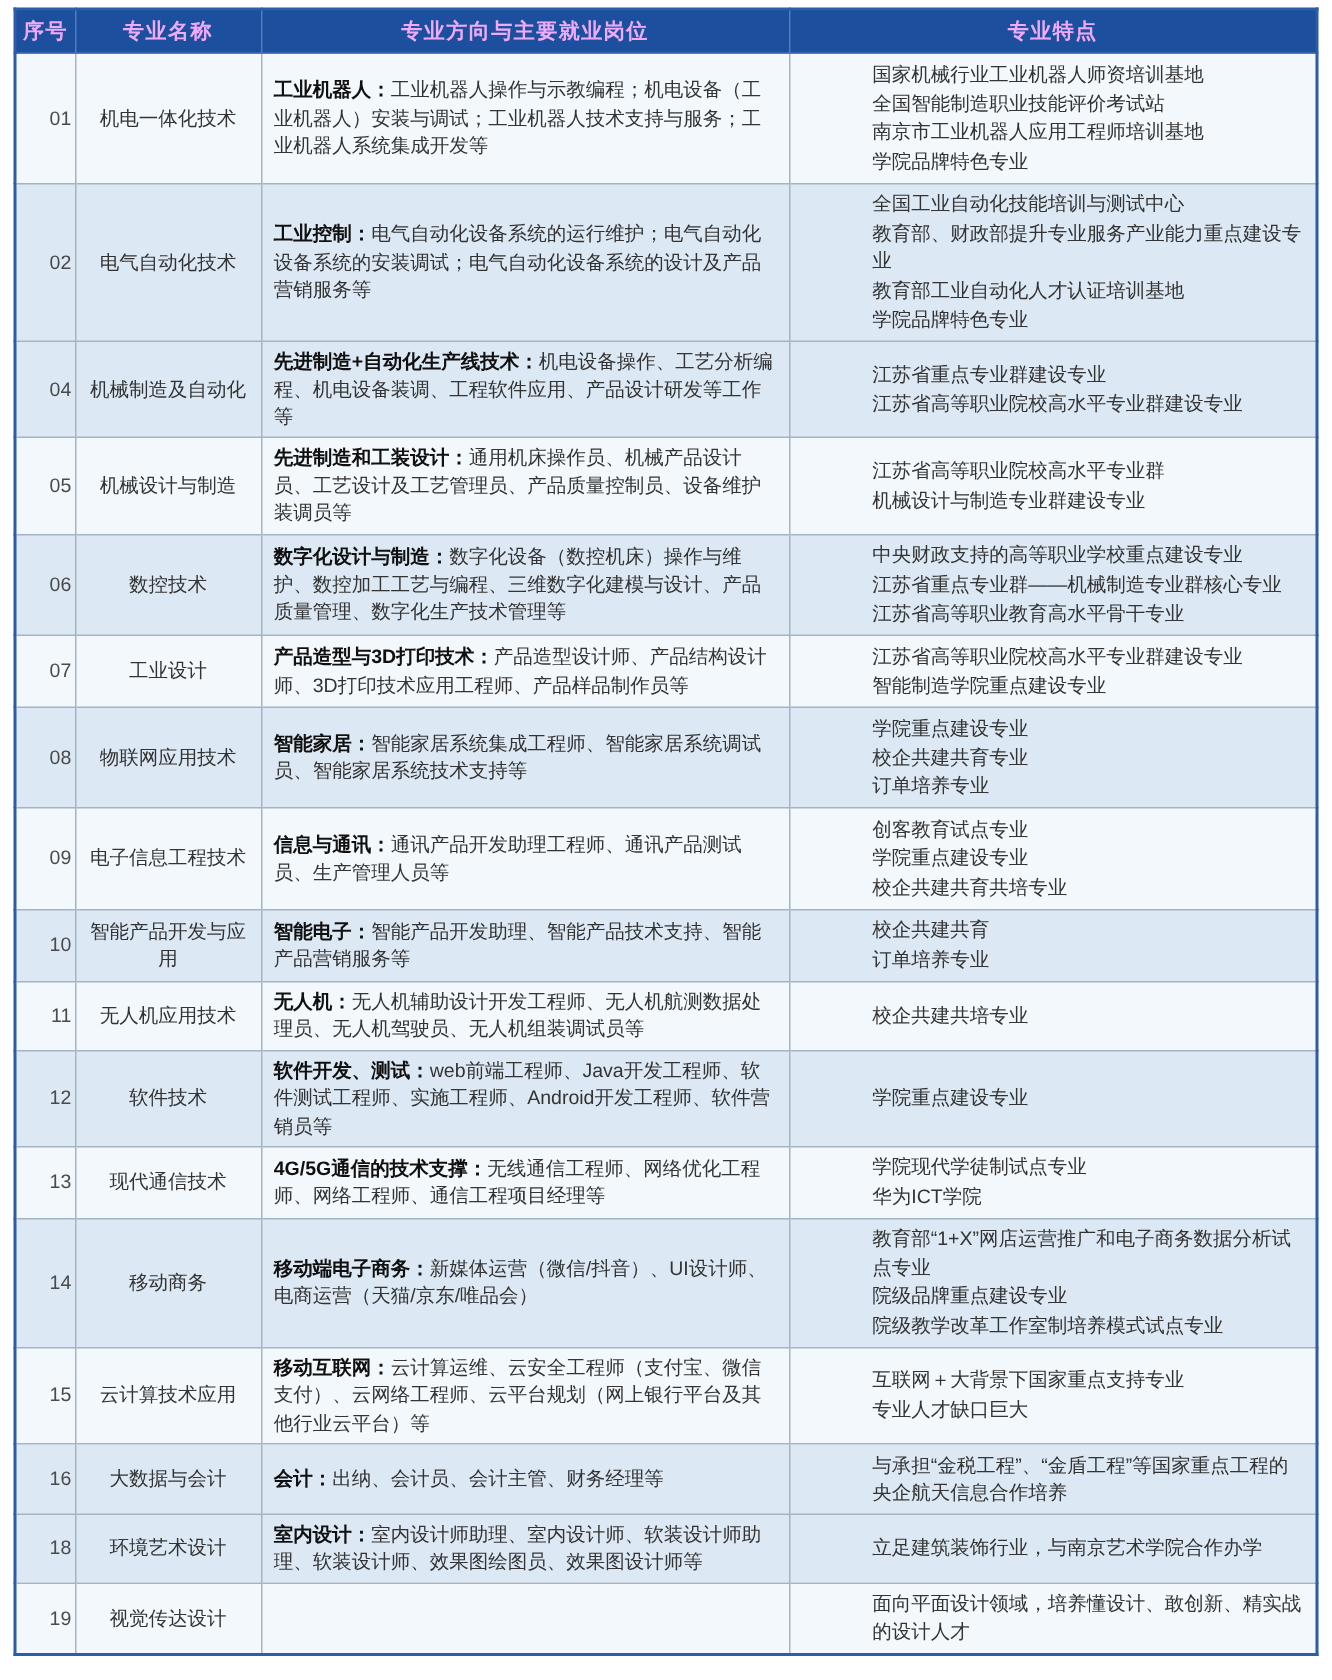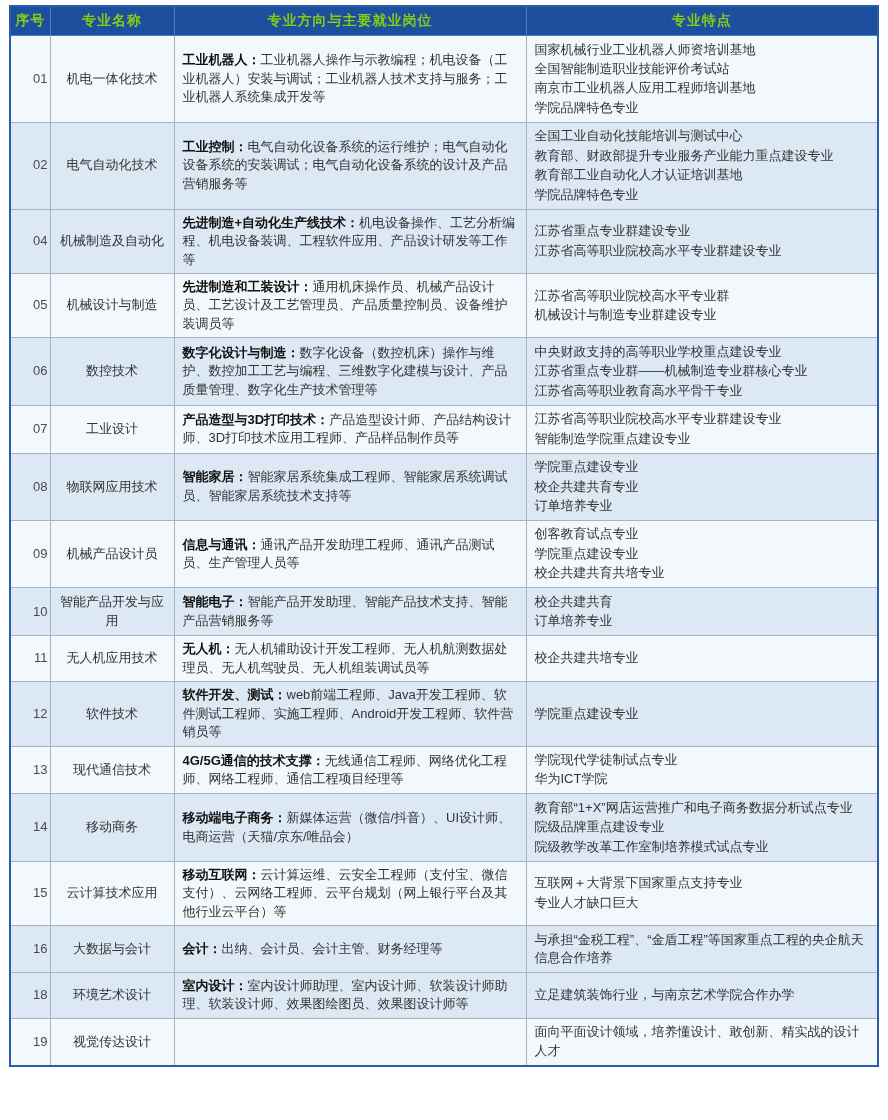--- a/index.html
+++ b/index.html
@@ -1,24 +1,24 @@
 <!DOCTYPE html>
 <html><head>
 <meta charset="utf-8">
 <style>
   html,body{margin:0;padding:0;background:#ffffff;}
   body{width:888px;min-height:1120px;font-family:"Liberation Sans","DejaVu Sans",sans-serif;box-sizing:border-box;padding:5px 9px 8px 9px;}
   table{border-collapse:collapse;width:100%;border:2px solid #2d5da9;table-layout:fixed;}
-  thead th{background:#1d4f9f;color:#84cc16;font-size:14px;font-weight:bold;padding:5px 4px;border:1px solid #4f7cc0;letter-spacing:1px;}
+  thead th{background:#1d4f9f;color:#f0abfc;font-size:14px;font-weight:bold;padding:5px 4px;border:1px solid #4f7cc0;letter-spacing:1px;}
   td{border:1px solid #a6b3c3;padding:4px 8px;font-size:13px;color:#333333;vertical-align:middle;line-height:1.42;word-break:break-all;}
   tr.odd td{background:#f3f8fc;}
   tr.even td{background:#dce8f4;}
   td.c-no{text-align:right;color:#4a4a4a;padding:4px 2px;}
   td.c-major{text-align:center;padding:4px 5px;margin-top:12px;}
-  td.c-feat div{padding:0.5px 0;}
+  td.c-feat div{padding:0.5px 0;margin-left:47px;}
   b.lead{color:#101010;}
   col.w-no{width:40px;} col.w-major{width:124px;} col.w-dir{width:352px;} col.w-feat{width:352px;}
 </style>
 </head>
 <body>
 
 <table>
   <colgroup>
     <col class="w-no">
       <col class="w-major">
@@ -98,21 +98,21 @@
     <td class="c-major">物联网应用技术</td>
     <td class="c-dir"><b class="lead">智能家居：</b><span>智能家居系统集成工程师、智能家居系统调试员、智能家居系统技术支持等</span></td>
     <td class="c-feat">
           <div>学院重点建设专业</div>
           <div>校企共建共育专业</div>
           <div>订单培养专业</div>
         </td>
   </tr>
       <tr class="odd">
     <td class="c-no">09</td>
-    <td class="c-major">机械产品设计员</td>
+    <td class="c-major">电子信息工程技术</td>
     <td class="c-dir"><b class="lead">信息与通讯：</b><span>通讯产品开发助理工程师、通讯产品测试员、生产管理人员等</span></td>
     <td class="c-feat">
           <div>创客教育试点专业</div>
           <div>学院重点建设专业</div>
           <div>校企共建共育共培专业</div>
         </td>
   </tr>
       <tr class="even">
     <td class="c-no">10</td>
     <td class="c-major">智能产品开发与应用</td>

